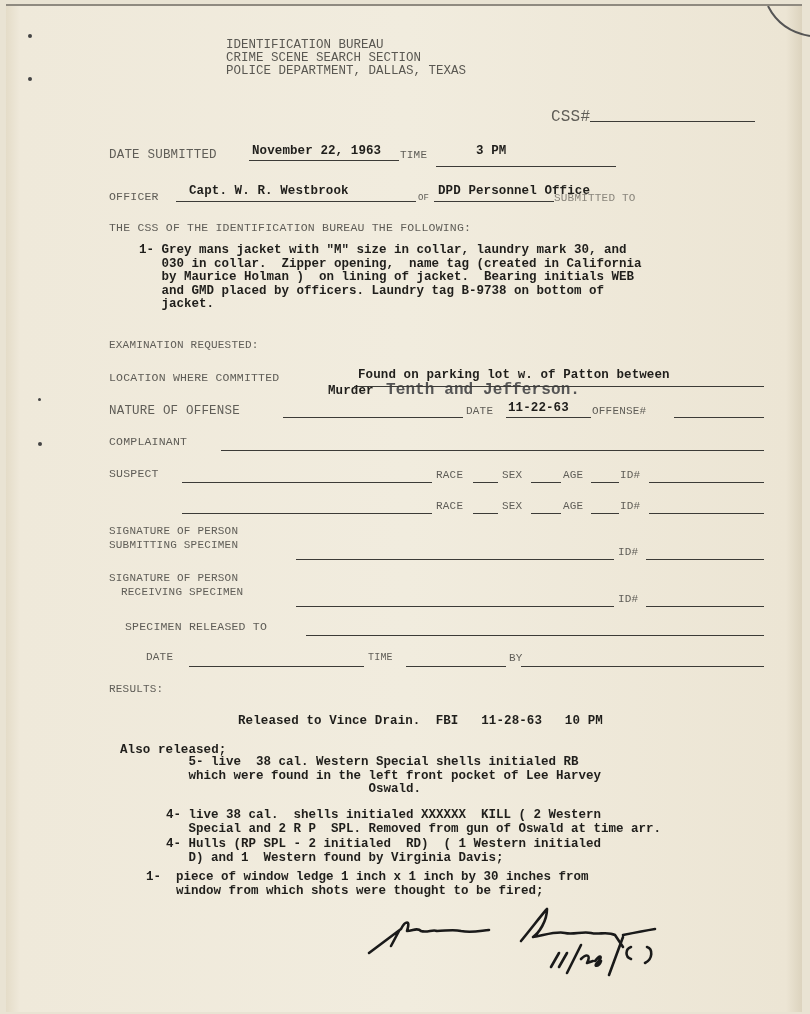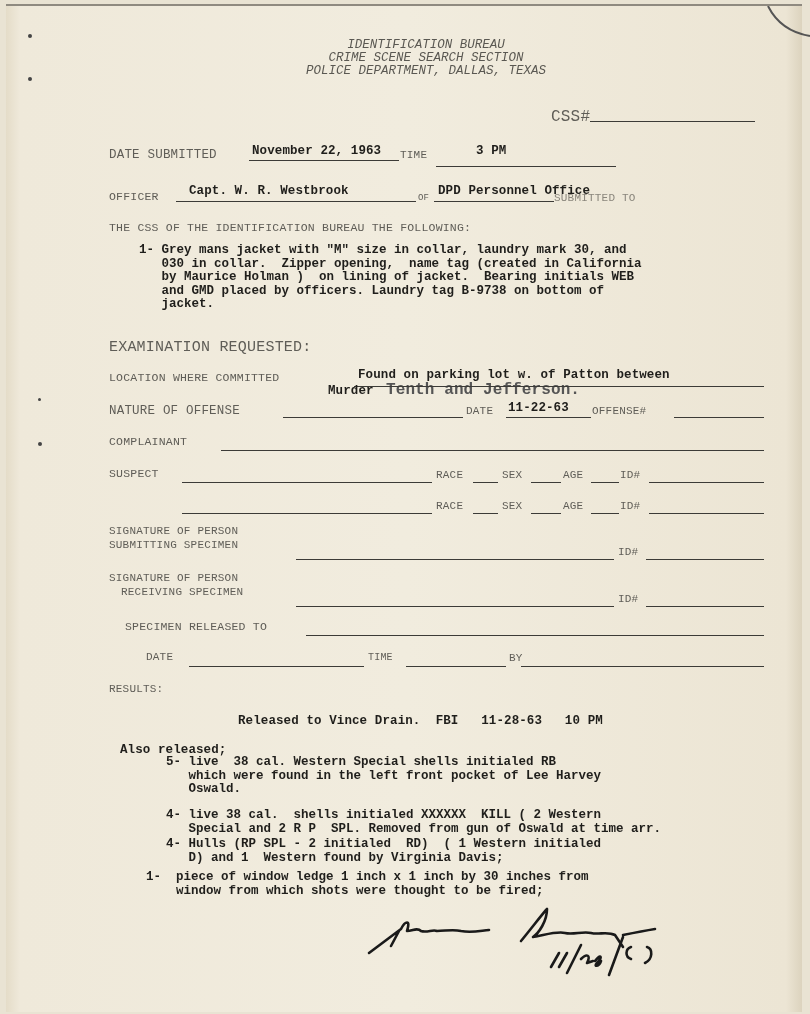--- a/index.html
+++ b/index.html
@@ -12,21 +12,21 @@
     .page {
       position: absolute; left: 6px; top: 4px; width: 796px; height: 1006px;
       background: #efe9da;
       background-image: linear-gradient(90deg, #e4dcc8 0px, #efe9da 14px, #f1ecde 400px, #ece5d4 780px, #dcd3be 796px);
       border-top: 2px solid #8f8a80;
     }
     .abs { position: absolute; white-space: nowrap; }
     .printed { color: #5f5d57; font-size: 12.5px; letter-spacing: 0.2px; }
     .typed { color: #1f1e1b; font-weight: bold; font-size: 12.5px; letter-spacing: 0.1px; }
     .line { position: absolute; height: 0; border-bottom: 1.6px solid #3c3b37; }
-    .header { text-align: center; color: #5a5852; font-size: 12.5px; line-height: 13px; font-style: italic; }
+    .header { text-align: left; color: #5a5852; font-size: 12.5px; line-height: 13px; }
     .block { position: absolute; font-size: 12.5px; line-height: 13.5px; color: #1f1e1b; font-weight: bold; white-space: pre; }
     .dot { position: absolute; width: 4px; height: 4px; border-radius: 2px; background: #444; }
     .sig { position: absolute; }
   </style>
 </head>
 <body>
 
 <div class="page">
 
   <div class="dot" style="left:22px;top:28px;"></div>
@@ -63,21 +63,21 @@
   <span class="abs printed" style="left:548px;top:186px;color:#8a867c;font-size:11px;">SUBMITTED TO</span>
 
   <span class="abs printed" style="left:103px;top:215px;font-size:11.5px;">THE CSS OF THE IDENTIFICATION BUREAU THE FOLLOWING:</span>
 
   <div class="block" style="left:133px;top:238px;">1- Grey mans jacket with "M" size in collar, laundry mark 30, and
    030 in collar.  Zipper opening,  name tag (created in California
    by Maurice Holman )  on lining of jacket.  Bearing initials WEB
    and GMD placed by officers. Laundry tag B-9738 on bottom of
    jacket.</div>
 
-  <span class="abs printed" style="left:103px;top:333px;font-size:15px;">EXAMINATION REQUESTED:</span>
+  <span class="abs printed" style="left:103px;top:333px;font-size:11px;">EXAMINATION REQUESTED:</span>
 
   <span class="abs printed" style="left:103px;top:365px;font-size:11.5px;">LOCATION WHERE COMMITTED</span>
   <span class="abs typed" style="left:352px;top:362px;">Found on parking lot w. of Patton between</span>
   <span class="abs typed" style="left:380px;top:375px;font-size:16px;color:#555;">Tenth and Jefferson.</span>
   <div class="line" style="left:348px;top:380px;width:410px;"></div>
 
   <span class="abs printed" style="left:103px;top:398px;">NATURE OF OFFENSE</span>
   <span class="abs typed" style="left:305px;top:378px;margin-left:17px;">Murder</span>
   <div class="line" style="left:277px;top:411px;width:180px;"></div>
   <span class="abs printed" style="left:460px;top:399px;font-size:11px;">DATE</span>
@@ -129,21 +129,21 @@
   <div class="line" style="left:183px;top:660px;width:175px;"></div>
   <span class="abs printed" style="left:362px;top:646px;font-size:10px;">TIME</span>
   <div class="line" style="left:400px;top:660px;width:100px;"></div>
   <span class="abs printed" style="left:503px;top:646px;font-size:11px;">BY</span>
   <div class="line" style="left:515px;top:660px;width:243px;"></div>
 
   <span class="abs printed" style="left:103px;top:677px;font-size:11px;">RESULTS:</span>
   <span class="abs typed" style="left:232px;top:708px;white-space:pre;">Released to Vince Drain.  FBI   11-28-63   10 PM</span>
 
   <span class="abs typed" style="left:114px;top:737px;">Also released;</span>
-  <div class="block" style="left:160px;top:750px;">5- live  38 cal. Western Special shells initialed RB
+  <div class="block" style="left:160px;top:750px;text-align:center;">5- live  38 cal. Western Special shells initialed RB
    which were found in the left front pocket of Lee Harvey
    Oswald.</div>
   <div class="block" style="left:160px;top:803px;">4- live 38 cal.  shells initialed XXXXXX  KILL ( 2 Western
    Special and 2 R P  SPL. Removed from gun of Oswald at time arr.</div>
   <div class="block" style="left:160px;top:832px;">4- Hulls (RP SPL - 2 initialed  RD)  ( 1 Western initialed
    D) and 1  Western found by Virginia Davis;</div>
   <div class="block" style="left:140px;top:865px;">1-  piece of window ledge 1 inch x 1 inch by 30 inches from
     window from which shots were thought to be fired;</div>
 
   <svg class="sig" style="left:355px;top:895px;" width="320" height="85">

